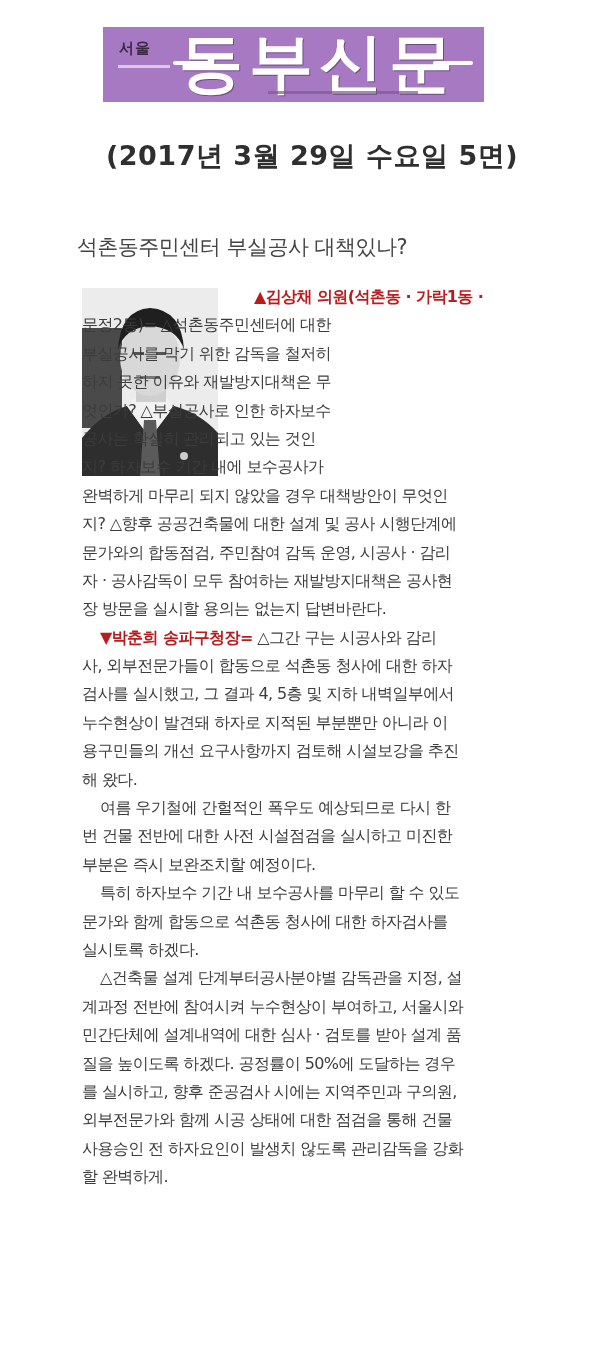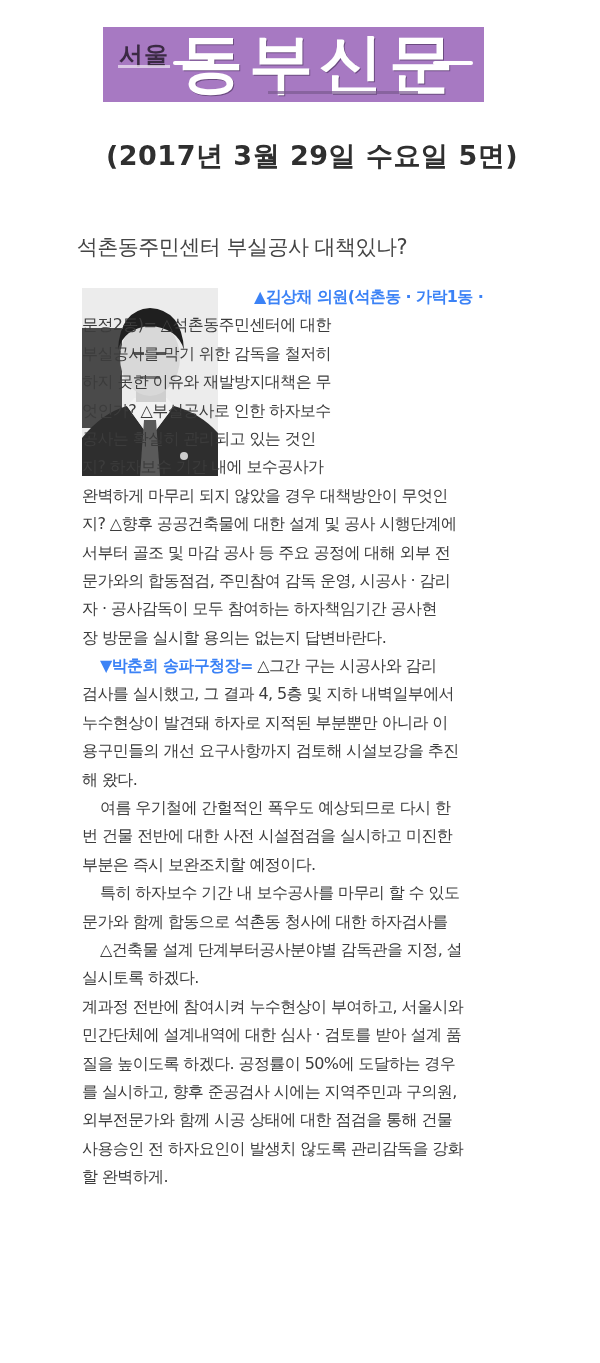--- a/index.html
+++ b/index.html
@@ -12,21 +12,21 @@
       color: #3a3a3a;
     }
     .masthead {
       position: absolute;
       left: 103px; top: 27px;
       width: 381px; height: 75px;
       background: #a779c2;
     }
     .masthead .region {
       position: absolute; left: 16px; top: 12px;
-      font-size: 24px; font-weight: bold; color: #3b2a44;
+      font-size: 15px; font-weight: bold; color: #3b2a44;
       letter-spacing: 1px;
     }
     .masthead .region-sub {
       position: absolute; left: 15px; top: 38px;
       width: 52px; height: 3px; background: #e8dcef; opacity: .8;
     }
     .masthead .paper-name {
       position: absolute; left: 76px; top: 0px;
       font-size: 64px; font-weight: bold; color: #ffffff;
       letter-spacing: 6px;
@@ -68,21 +68,21 @@
       width: 450px;
       font-size: 16px;
       line-height: 28.4px;
       color: #3c3c3c;
       letter-spacing: -0.6px;
     }
     .article .line { white-space: nowrap; height: 28.4px; }
     .article .line.indent-photo { }
     .article .line.first { padding-left: 172px; }
     .article .para-start { padding-left: 18px; }
-    .bold { font-weight: bold; color: #3b82f6; }
+    .bold { font-weight: bold; color: #b91c1c; }
   </style>
 </head>
 <body>
 
 <div class="masthead">
   <span class="region">서울</span>
   <span class="region-sub"></span>
   <span class="swash l"></span>
   <span class="paper-name">동부신문</span>
   <span class="swash r"></span>
@@ -120,40 +120,40 @@
 <div class="article">
   <div class="line first"><span class="bold">▲김상채 의원(석촌동 · 가락1동 ·</span></div>
   <div class="line indent-photo">문정2동)= △석촌동주민센터에 대한</div>
   <div class="line indent-photo">부실공사를 막기 위한 감독을 철저히</div>
   <div class="line indent-photo">하지 못한 이유와 재발방지대책은 무</div>
   <div class="line indent-photo">엇인가? △부실공사로 인한 하자보수</div>
   <div class="line indent-photo">공사는 확실히 관리되고 있는 것인</div>
   <div class="line indent-photo">지? 하자보수 기간 내에 보수공사가</div>
   <div class="line">완벽하게 마무리 되지 않았을 경우 대책방안이 무엇인</div>
   <div class="line">지? △향후 공공건축물에 대한 설계 및 공사 시행단계에</div>
-  <div class="line">서부터 골조 및 마감 공사 등 주요 공정에 대해 외부 전</div>
   <div class="line">문가와의 합동점검, 주민참여 감독 운영, 시공사 · 감리</div>
-  <div class="line">자 · 공사감독이 모두 참여하는 하자책임기간 공사현</div>
+  <div class="line">자 · 공사감독이 모두 참여하는 재발방지대책은 공사현</div>
   <div class="line">장 방문을 실시할 용의는 없는지 답변바란다.</div>
 
   <div class="line para-start"><span class="bold">▼박춘희 송파구청장=</span><span> △그간 구는 시공사와 감리</span></div>
+  <div class="line">사, 외부전문가들이 합동으로 석촌동 청사에 대한 하자</div>
   <div class="line">검사를 실시했고, 그 결과 4, 5층 및 지하 내벽일부에서</div>
   <div class="line">누수현상이 발견돼 하자로 지적된 부분뿐만 아니라 이</div>
   <div class="line">용구민들의 개선 요구사항까지 검토해 시설보강을 추진</div>
   <div class="line">해 왔다.</div>
 
   <div class="line para-start">여름 우기철에 간헐적인 폭우도 예상되므로 다시 한</div>
   <div class="line">번 건물 전반에 대한 사전 시설점검을 실시하고 미진한</div>
   <div class="line">부분은 즉시 보완조치할 예정이다.</div>
 
   <div class="line para-start">특히 하자보수 기간 내 보수공사를 마무리 할 수 있도</div>
   <div class="line">문가와 함께 합동으로 석촌동 청사에 대한 하자검사를</div>
+  <div class="line">실시토록 하겠다.</div>
+
   <div class="line para-start">△건축물 설계 단계부터공사분야별 감독관을 지정, 설</div>
-
-  <div class="line">실시토록 하겠다.</div>
   <div class="line">계과정 전반에 참여시켜 누수현상이 부여하고, 서울시와</div>
   <div class="line">민간단체에 설계내역에 대한 심사 · 검토를 받아 설계 품</div>
   <div class="line">질을 높이도록 하겠다. 공정률이 50%에 도달하는 경우</div>
   <div class="line">를 실시하고, 향후 준공검사 시에는 지역주민과 구의원,</div>
   <div class="line">외부전문가와 함께 시공 상태에 대한 점검을 통해 건물</div>
   <div class="line">사용승인 전 하자요인이 발생치 않도록 관리감독을 강화</div>
   <div class="line">할 완벽하게.</div>
 </div>
 
 </body></html>

